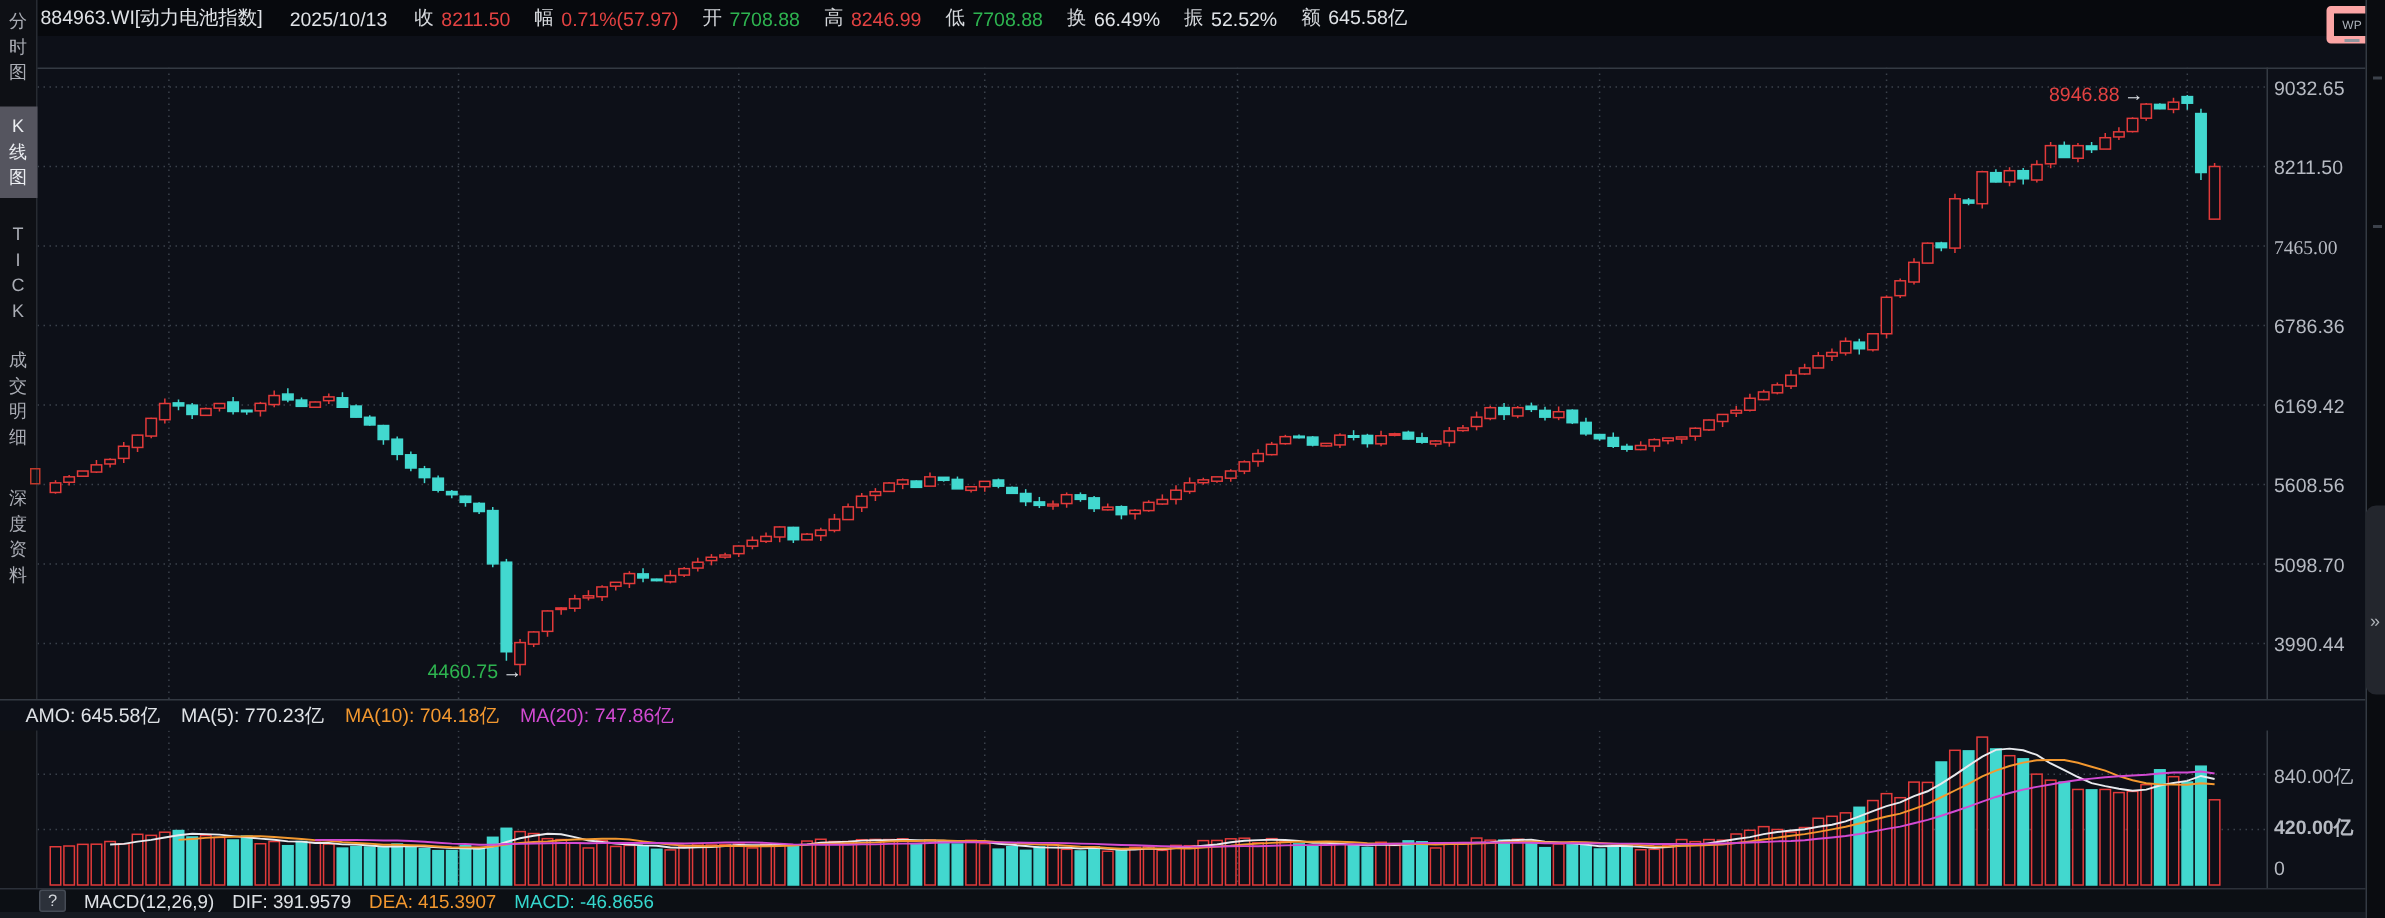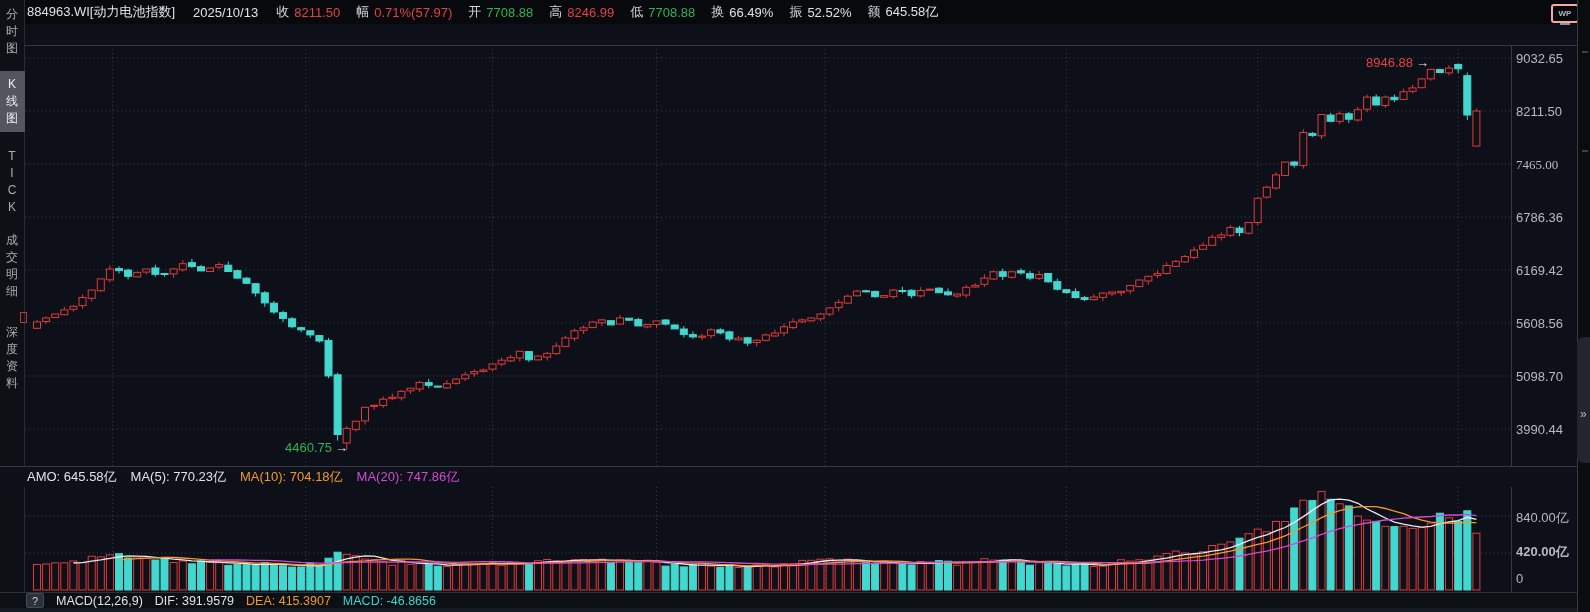--- a/index.html
+++ b/index.html
@@ -5,42 +5,42 @@
   html,body{margin:0;padding:0;background:#07090d;}
   #app{position:relative;width:1590px;height:612px;background:#0d1018;overflow:hidden;
        font-family:"Liberation Sans","DejaVu Sans",sans-serif;-webkit-font-smoothing:antialiased;}
   
   #header{position:absolute;left:0;top:0;width:1590px;height:24px;background:#07090d;
           display:flex;align-items:center;padding-left:27px;box-sizing:border-box;font-size:13px;color:#dfe2e6;gap:18px;}
   .hfield{display:flex;gap:5px;align-items:center;white-space:nowrap;}
   .hlabel{color:#d4d7db;}
   .red{color:#e34242;} .green{color:#2eb450;} .white{color:#dfe2e6;}
   .orange{color:#f3982f;} .magenta{color:#d24ad2;} .cyan{color:#35d8ce;}
-  #wp-icon{position:absolute;left:1551px;top:4px;width:24px;height:15px;border:2px solid #fca5a5;border-radius:3px;
-           color:#aeb4bc;font-size:8px;font-weight:bold;display:flex;align-items:center;justify-content:center;background:#07090d;}
+  #wp-icon{position:absolute;left:1551px;top:4px;width:24px;height:15px;border:5px solid #fca5a5;border-radius:3px;
+           color:#aeb4bc;font-size:8px;font-weight:normal;display:flex;align-items:center;justify-content:center;background:#07090d;}
   #wp-icon:after{content:"";position:absolute;left:7px;bottom:-4px;width:10px;height:2px;background:#8f959d;}
   
   #range-row{position:absolute;left:0;top:26px;width:1572px;height:18px;display:flex;justify-content:flex-end;align-items:center;gap:7px;font-size:13px;}
   #date-range{color:#e8eaee;text-decoration:underline;}
   #range-caret{width:0;height:0;border-left:7px solid transparent;border-right:7px solid transparent;border-top:9px solid #767c86;}
   
   #sidebar{position:absolute;left:0;top:0;width:25px;height:592px;background:#0e1015;border-right:1px solid #272b32;
            display:flex;flex-direction:column;align-items:center;box-sizing:border-box;padding-top:6px;}
   .side-item{width:25px;display:flex;flex-direction:column;align-items:center;color:#aaadb5;font-size:12px;cursor:pointer;}
   .side-item .ch{line-height:17px;height:17px;}
   .side-item.sel{background:#55555f;color:#eceef2;padding:5px 0;}
   #side-marker{position:absolute;left:20px;top:312px;width:5px;height:9px;border:1px solid #c0392b;background:transparent;}
   
   #price-svg{position:absolute;left:25px;top:45px;}
   #vol-svg{position:absolute;left:25px;top:487px;}
   .axis-label{position:absolute;left:1516px;font-size:13px;color:#b6bac2;white-space:nowrap;}
   .sepline{position:absolute;background:#343a43;}
   
   #amo-bar{position:absolute;left:0;top:466px;width:1577px;height:21px;border-top:1px solid #343a43;box-sizing:border-box;
-           display:flex;align-items:center;gap:14px;padding-left:27px;font-size:13px;background:#0d1018;}
+           display:flex;align-items:center;gap:14px;padding-left:17px;font-size:13px;background:#0d1018;}
   
   .anno{position:absolute;font-size:13px;white-space:nowrap;display:flex;gap:3px;align-items:center;}
   .arrow{color:#dfe3e8;}
   
   #status-bar{position:absolute;left:0;top:592px;width:1590px;height:16px;background:#0c0f14;border-top:1px solid #2c313a;
               box-sizing:border-box;display:flex;align-items:center;gap:12px;padding-left:26px;font-size:12.5px;color:#dfe2e6;}
   #help-box{width:16px;height:13px;background:#2c313a;border:1px solid #454b55;border-radius:2px;color:#cfd3d8;
             font-size:11px;display:flex;align-items:center;justify-content:center;}
   #bottom-strip{position:absolute;left:0;top:608px;width:1590px;height:4px;background:#161a21;}
   

